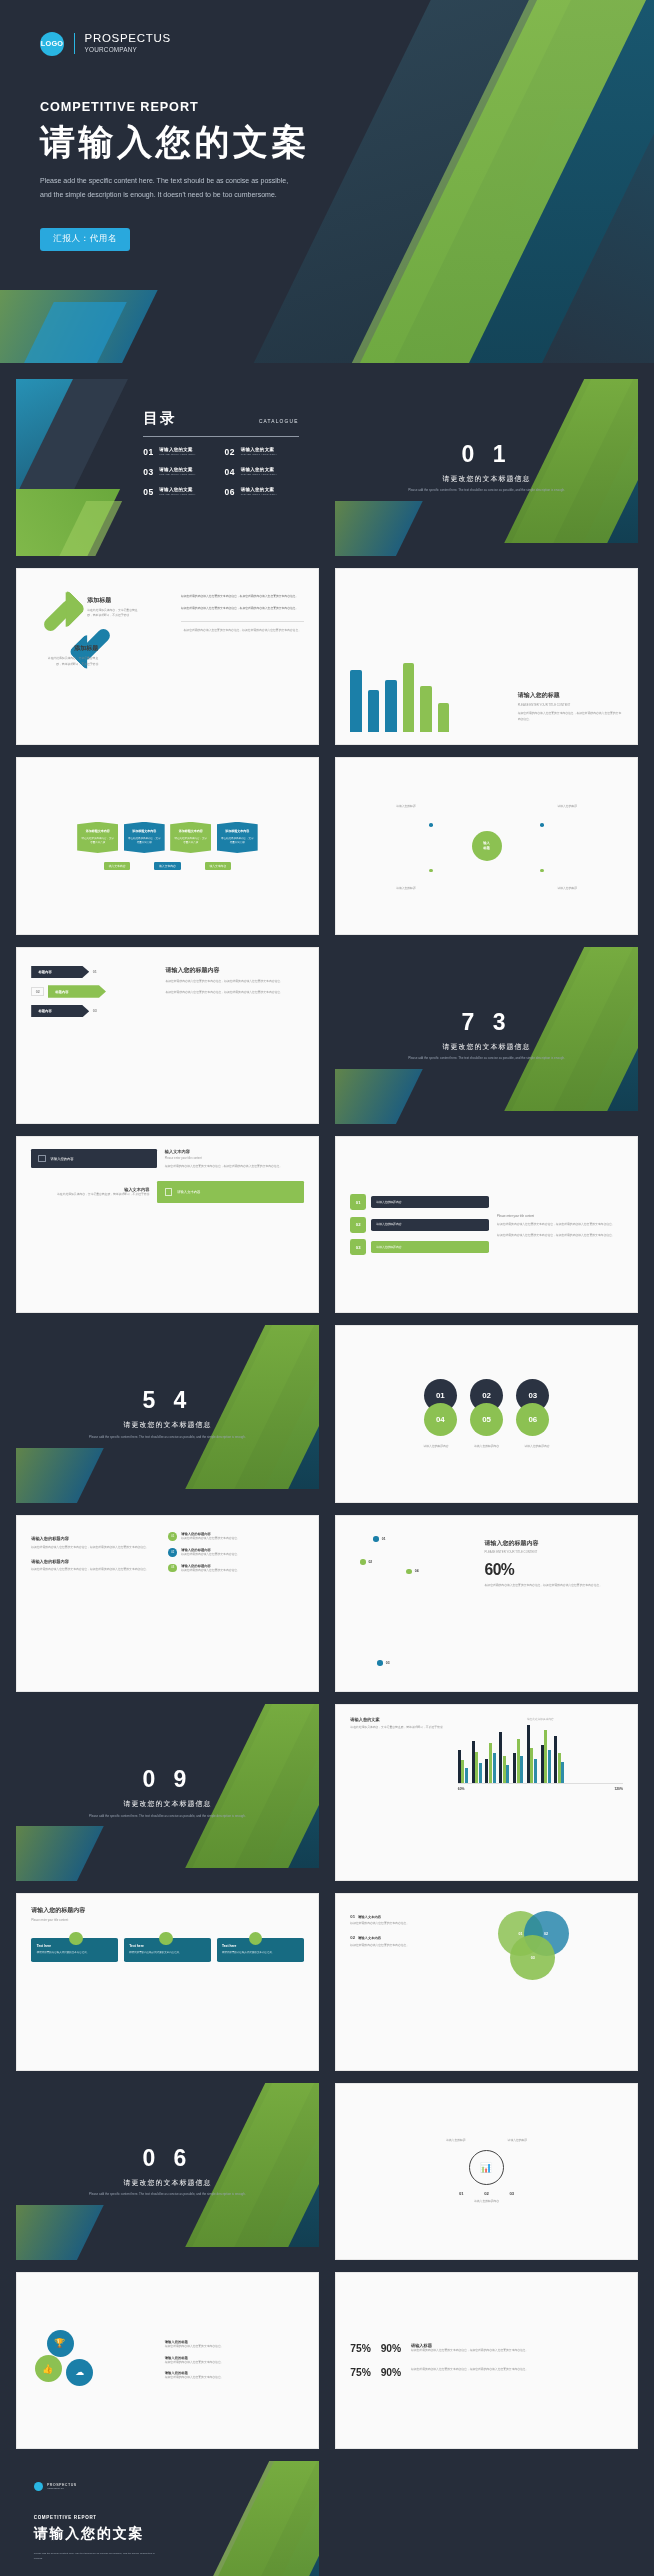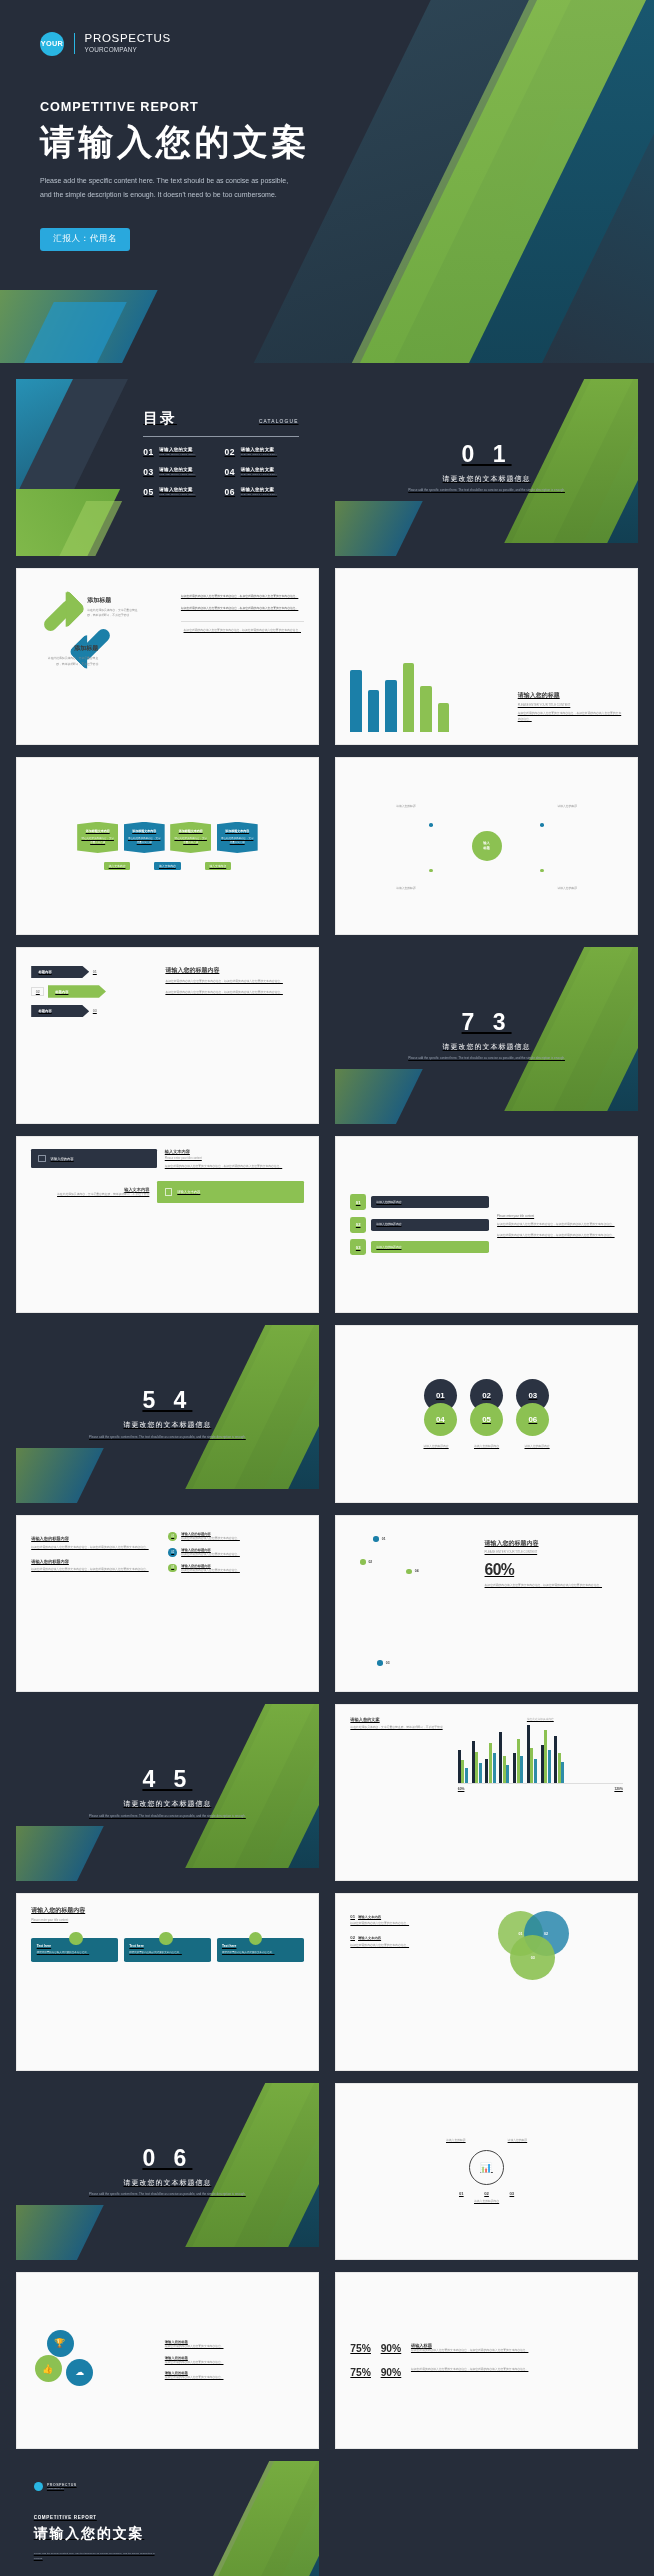--- a/index.html
+++ b/index.html
@@ -28,21 +28,21 @@
   .logo-txt-1 { color:#fff; font-size:11.5px; font-weight:400; letter-spacing:0.7px; line-height:1.1; }
   .logo-txt-2 { color:#d6dbe2; font-size:6.4px; letter-spacing:0.2px; line-height:1.5; }
   .cov-kicker { color:#fff; font-size:12.7px; font-weight:700; letter-spacing:0.9px; margin-top:44px; }
   .cov-title { color:#fff; font-size:35px; font-weight:700; letter-spacing:3.6px; margin-top:8.5px; line-height:1.12; }
   .cov-desc { color:#b9c2cd; font-size:7px; line-height:2.0; margin-top:13.3px; max-width:254px; }
   .cov-btn { display:inline-block; margin-top:25.4px; background:#29a8dd; color:#fff; font-size:8.5px;
     padding:5.5px 13.3px; border-radius:3px; letter-spacing:0.6px; }
 
   
   .grid { display:grid; grid-template-columns:1fr 1fr; gap:12px 15.7px; padding:15.7px 15.7px 20.6px 15.7px; }
-  .slide { width:100%; aspect-ratio:16/9.35; position:relative; overflow:hidden;text-decoration:underline; }
+  .slide { width:100%; aspect-ratio:16/9.35; position:relative; overflow:hidden; }
   .slide.white { background:#fafafa; border:0.6px solid #e8e8e8; }
   .slide.dark { background:#262d3a; }
 
   
   .div-inner { position:relative; z-index:4; height:100%; display:flex; flex-direction:column;
      align-items:center; justify-content:center; text-align:center; }
   .div-num { color:#fff; font-size:23px; font-weight:700; letter-spacing:6px; }
   .div-t { color:#fff; font-size:7px; letter-spacing:1px; margin-top:6px; }
   .div-sub { color:#98a2b0; font-size:3px; line-height:1.9; margin-top:4.8px; max-width:62%; }
   .d-shape { position:absolute; }
@@ -142,21 +142,21 @@
     <div class="cov-shape cov-s1"></div>
     <div class="cov-shape cov-s5"></div>
     <div class="cov-shape cov-s4"></div>
     <div class="cov-shape cov-s2"></div>
     <div class="cov-shape cov-s3"></div>
     <div class="cov-shape cov-s6"></div>
     <div class="cov-shape cov-s7"></div>
 
     <div class="cov-inner">
       <div class="logo-row">
-        <div class="logo-circle">YOUR</div>
+        <div class="logo-circle">LOGO</div>
         <div class="logo-div"></div>
         <div>
           <div class="logo-txt-1">PROSPECTUS</div>
           <div class="logo-txt-2">YOURCOMPANY</div>
         </div>
       </div>
       <div class="cov-kicker">COMPETITIVE REPORT</div>
       <div class="cov-title">请输入您的文案</div>
       <div class="cov-desc">Please add the specific content here. The text should be as concise as possible, and the simple description is enough. It doesn't need to be too cumbersome.</div>
       <div class="cov-btn">汇报人：代用名</div>
@@ -522,21 +522,21 @@
         </div>
       </div>
     </div>
 
     <div class="slide dark">
       <div class="d-shape d-c"></div>
       <div class="d-shape d-b"></div>
       <div class="d-shape d-a"></div>
       <div class="d-shape d-d"></div>
       <div class="div-inner">
-        <div class="div-num">4 5</div>
+        <div class="div-num">0 9</div>
         <div class="div-t">请更改您的文本标题信息</div>
         <div class="div-sub">Please add the specific content here. The text should be as concise as possible, and the simple description is enough.</div>
       </div>
     </div>
 
     <div class="slide white">
       <div class="w-pad" style="display:flex; gap:7.3px;">
         <div style="flex:.85;">
           <div class="w-title" style="font-size:4.2px;">请输入您的文案</div>
           <div class="w-body" style="margin-top:3px;">请在此处添加具体内容，文字尽量言简意赅，简单说明即可，不必过于繁琐</div>

